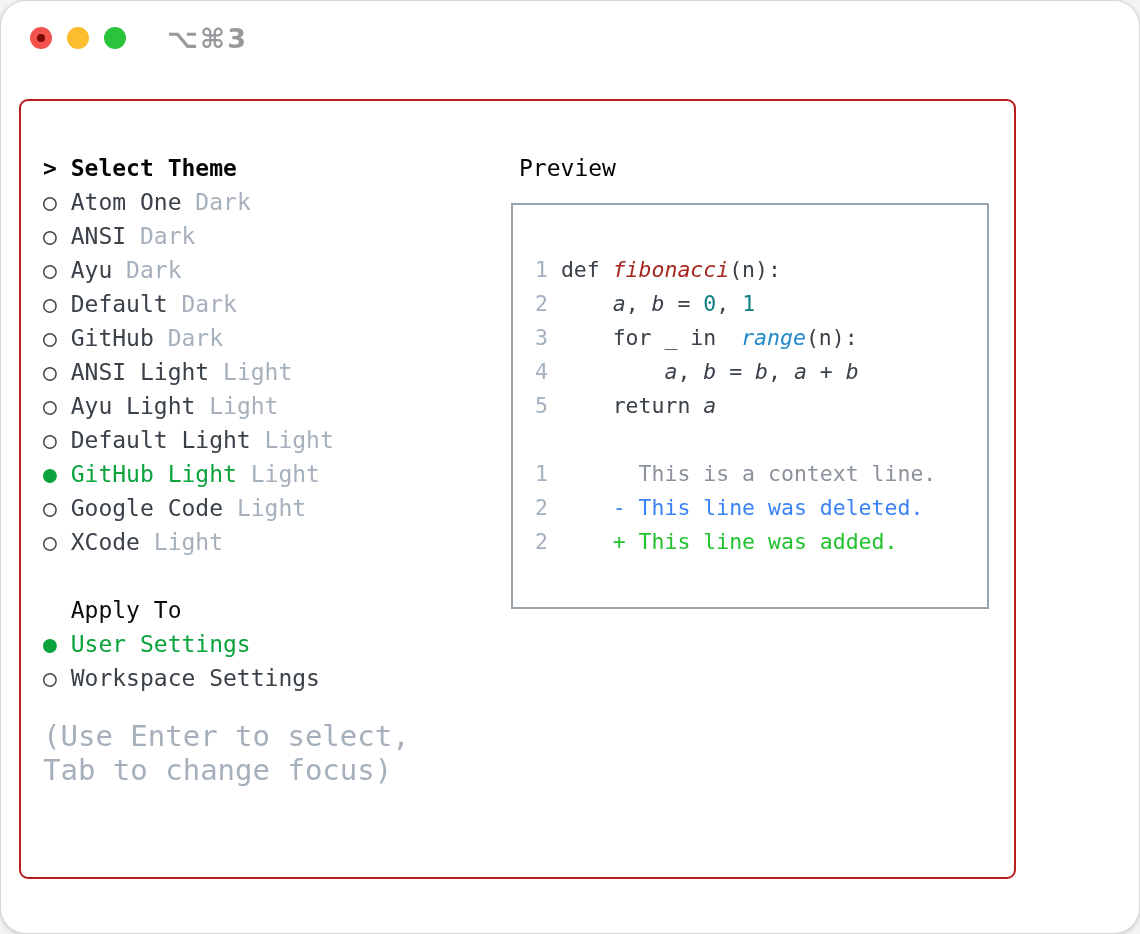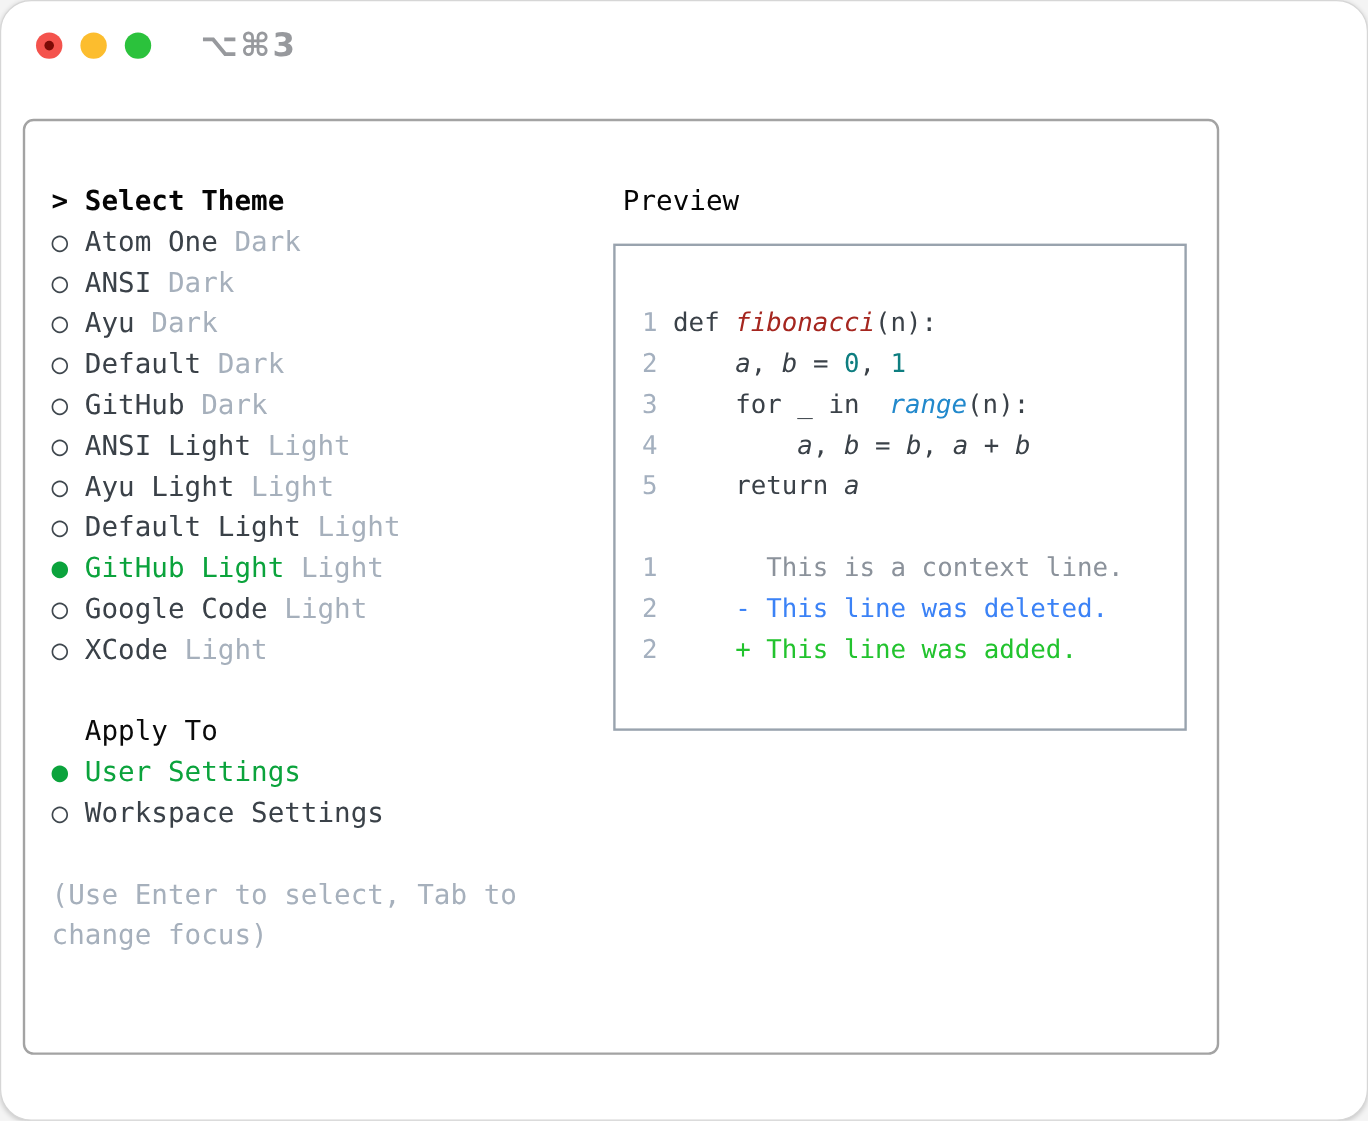--- a/index.html
+++ b/index.html
@@ -25,41 +25,41 @@
     border-radius: 50%; background: #7c0b06;
   }
   .win-title {
     position: absolute; left: 166px; top: 22px;
     font-family: "DejaVu Sans", sans-serif;
     font-size: 27px; font-weight: 700; color: #97999d; letter-spacing: 2px;
   }
   
   .panel {
     position: absolute; left: 18px; top: 98px; width: 997px; height: 780px;
-    border: 2px solid #a3a3a3; border-radius: 9px; background: #fff;
+    border: 2px solid #b91c1c; border-radius: 9px; background: #fff;
   }
   
   .left-col {
     position: absolute; left: 22px; top: 50px; width: 430px;
     font-size: 23px; line-height: 34px; color: #3a4148;
   }
   .line { height: 34px; white-space: pre; }
   .list-header { font-weight: 700; color: #050505; }
   .list-header .prefix { font-weight: 700; color: #050505; }
   .marker { color: #3f474e; }
   .theme-item .tname { color: #3a4148; }
   .theme-item.selected .marker,
   .theme-item.selected .tname { color: #0ba33c; }
   .variant { color: #a6b0bc; }
   .apply-header { color: #0a0a0a; }
   .apply-item.selected .marker,
   .apply-item.selected .tname { color: #0ba33c; }
   .hint {
-    margin-top: 34px; color: #a6b0bc; white-space: normal;
-    font-size: 23px; line-height: 34px; width: 420px;
+    margin-top: 24px; color: #a6b0bc; white-space: normal;
+    font-size: 29px; line-height: 34px; width: 420px;
   }
   
   .preview-header {
     position: absolute; left: 498px; top: 50px;
     font-size: 23px; line-height: 34px; font-weight: 400; color: #050505;
   }
   .preview-box {
     position: absolute; left: 490px; top: 102px; width: 478px; height: 406px;
     border: 2px solid #99a3ae; background: #ffffff;
     padding: 48px 0 0 22px; overflow: hidden;

